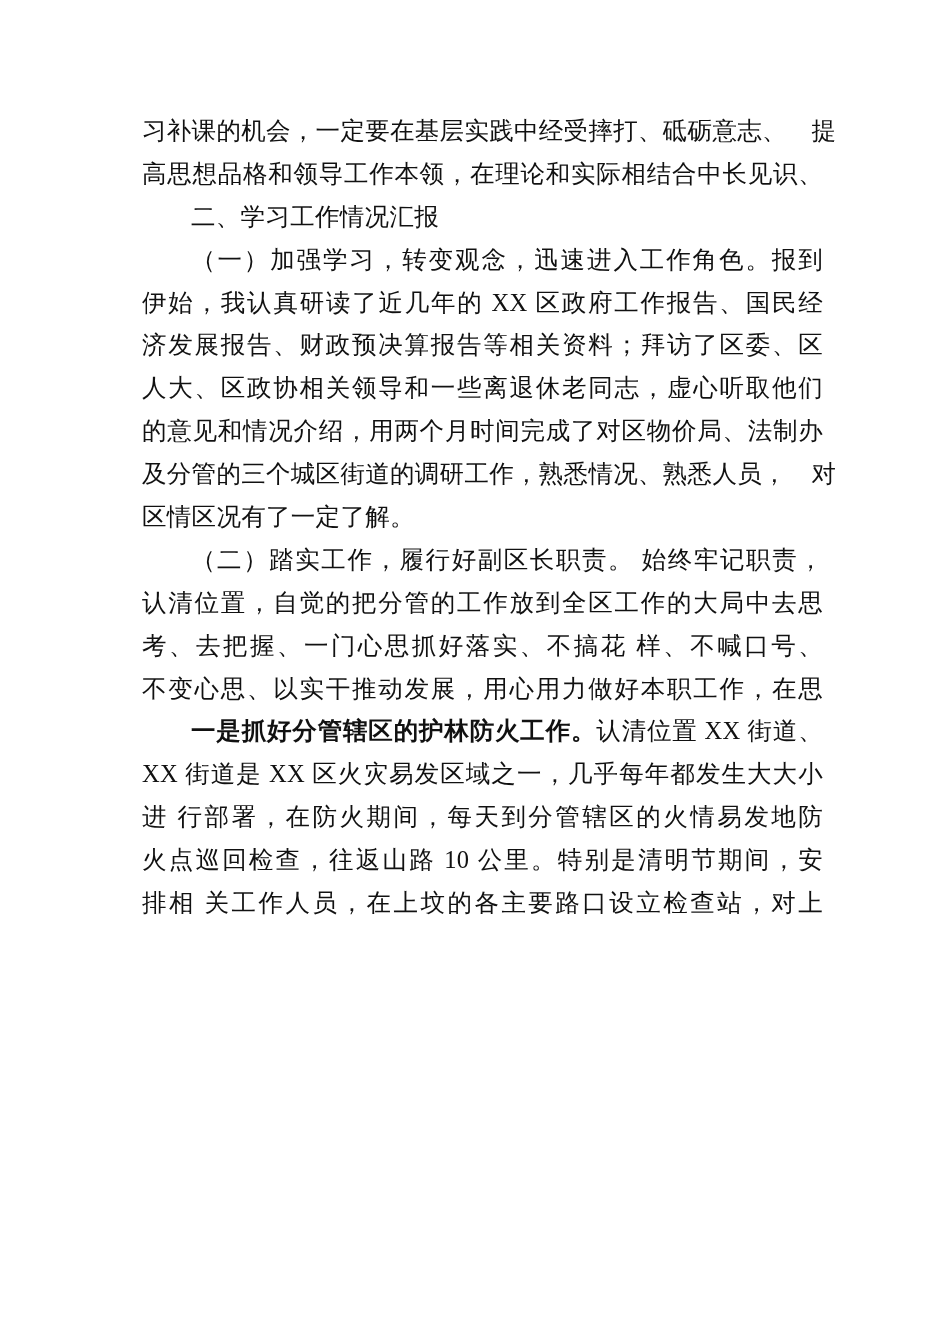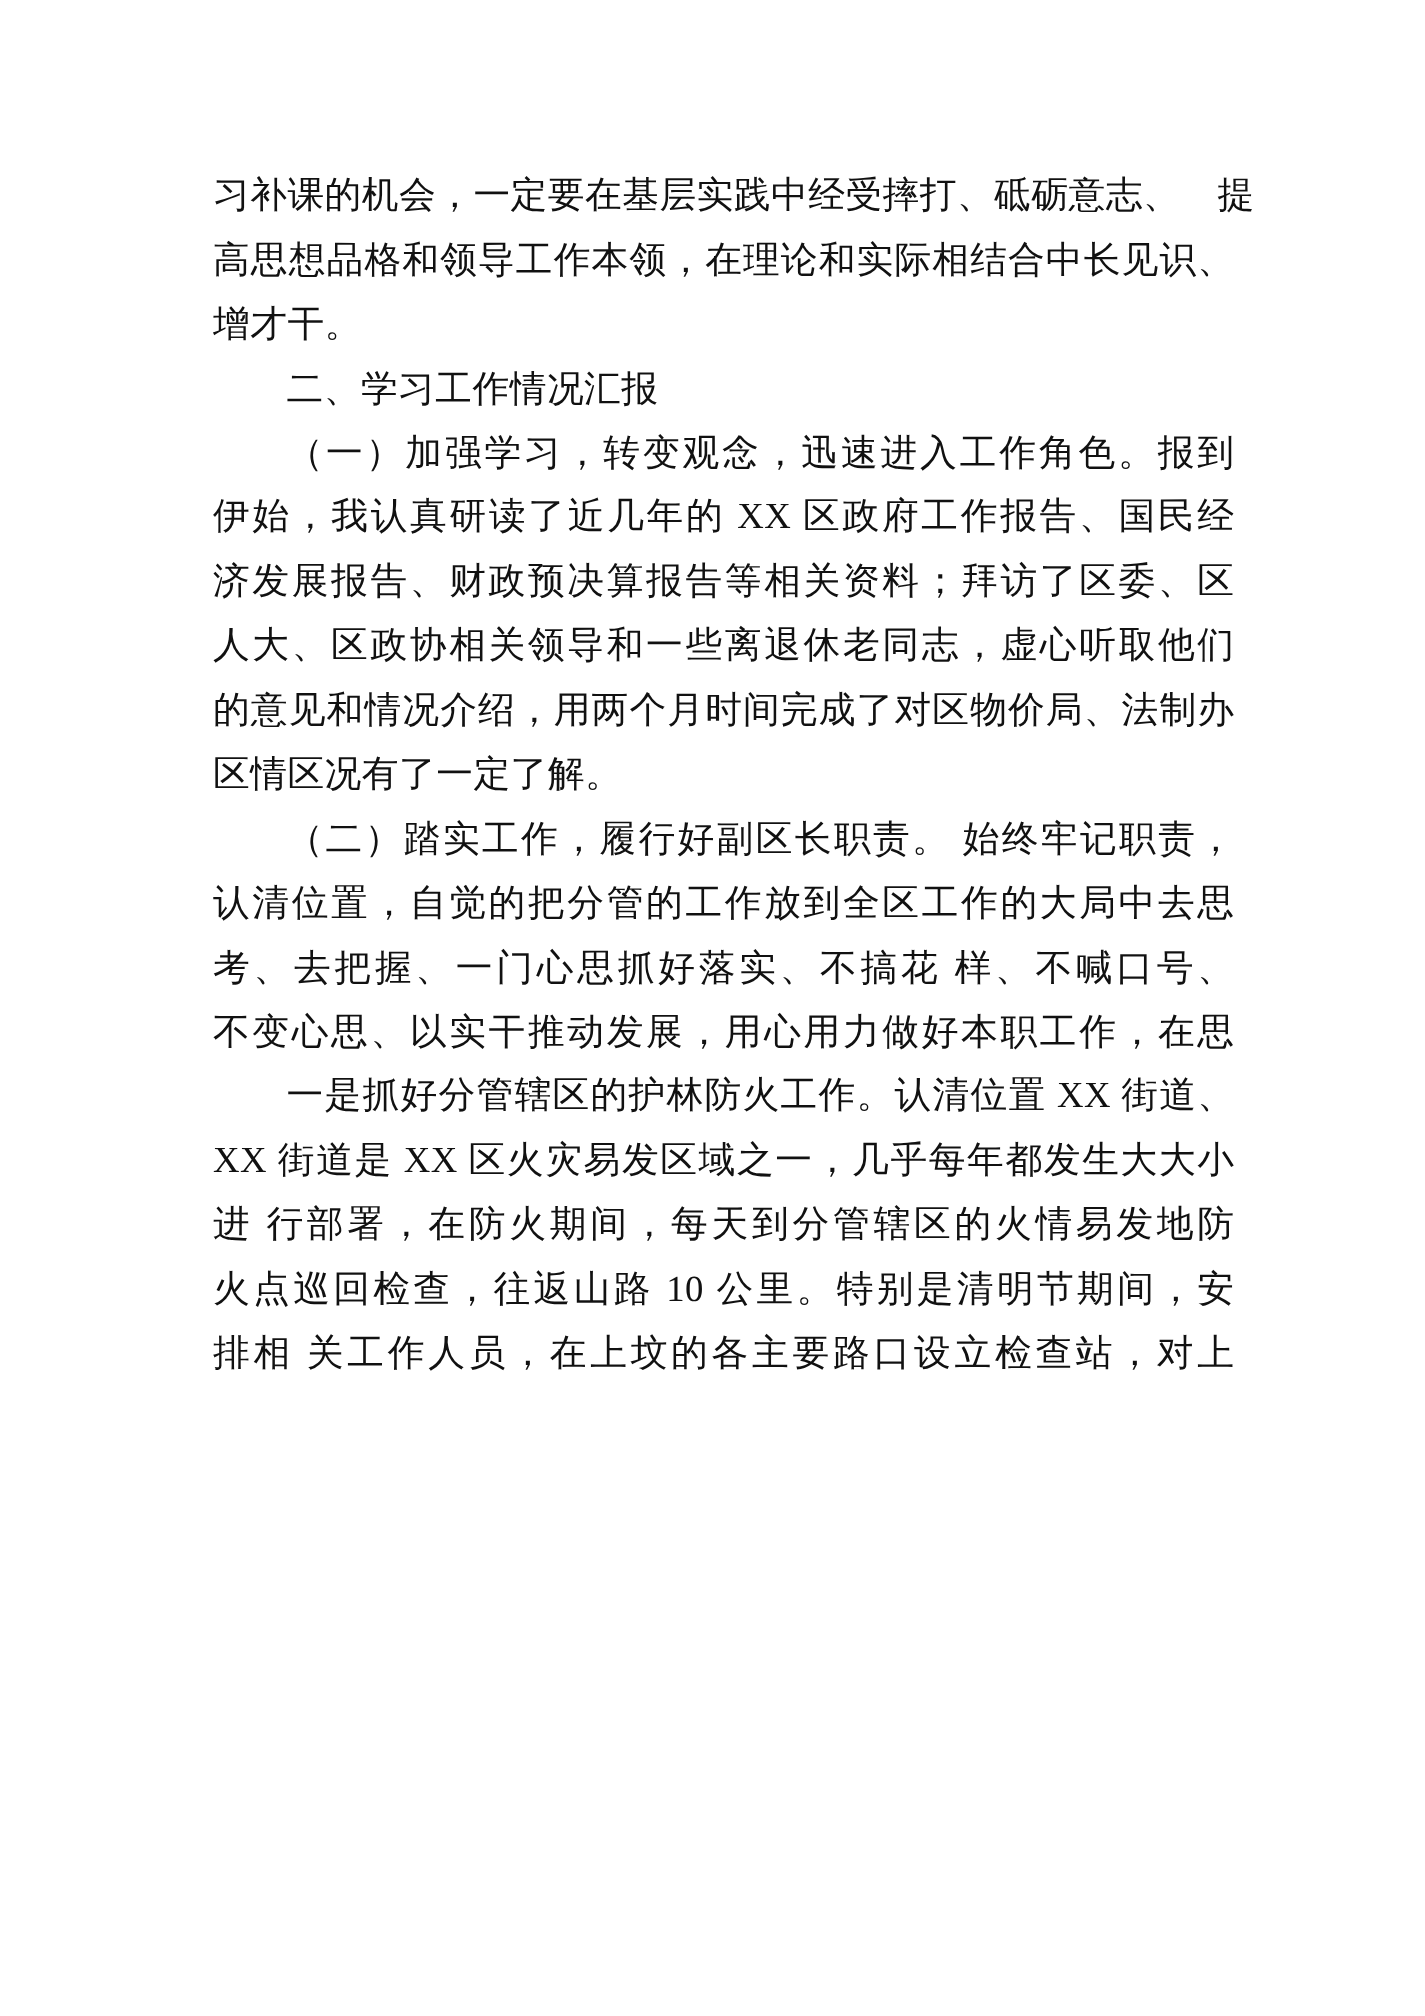--- a/index.html
+++ b/index.html
@@ -35,40 +35,40 @@
   .line.short {
     text-align: left;
     text-align-last: left;
   }
   .line.indent {
     padding-left: 49px;
     text-align: center;
   }
   .bold-lead {
     font-family: "Liberation Sans", "DejaVu Sans", sans-serif;
-    font-weight: 400;
+    font-weight: 700;
   }
 </style>
 </head>
 <body>
 
 <main class="page">
   <section class="text-block">
 
     <div class="line">习补课的机会，一定要在基层实践中经受摔打、砥砺意志、　提</div>
     <div class="line">高思想品格和领导工作本领，在理论和实际相结合中长见识、</div>
-    <div class="line short">增才干。</div>
 
     <div class="line short indent">二、学习工作情况汇报</div>
 
     <div class="line indent">（一）加强学习，转变观念，迅速进入工作角色。报到</div>
     <div class="line">伊始，我认真研读了近几年的 XX 区政府工作报告、国民经</div>
     <div class="line">济发展报告、财政预决算报告等相关资料；拜访了区委、区</div>
     <div class="line">人大、区政协相关领导和一些离退休老同志，虚心听取他们</div>
     <div class="line">的意见和情况介绍，用两个月时间完成了对区物价局、法制办</div>
+    <div class="line">及分管的三个城区街道的调研工作，熟悉情况、熟悉人员，　对</div>
     <div class="line short">区情区况有了一定了解。</div>
 
     <div class="line indent">（二）踏实工作，履行好副区长职责。 始终牢记职责，</div>
     <div class="line">认清位置，自觉的把分管的工作放到全区工作的大局中去思</div>
     <div class="line">考、去把握、一门心思抓好落实、不搞花 样、不喊口号、</div>
     <div class="line">不变心思、以实干推动发展，用心用力做好本职工作，在思</div>
 
     <div class="line indent"><span class="bold-lead">一是抓好分管辖区的护林防火工作。</span><span>认清位置 XX 街道、</span></div>
 
     <div class="line">XX 街道是 XX 区火灾易发区域之一，几乎每年都发生大大小</div>

